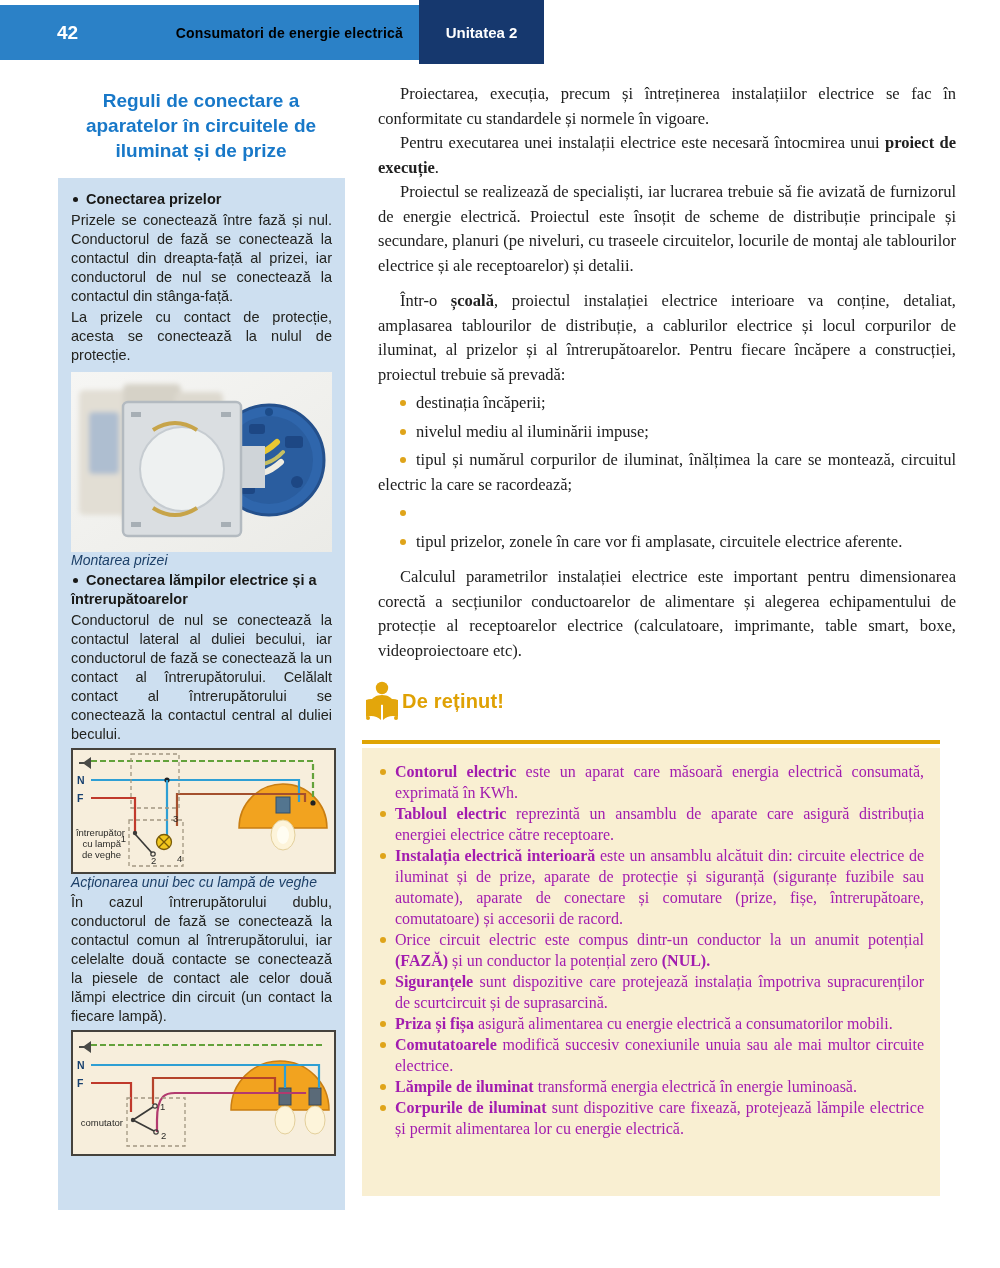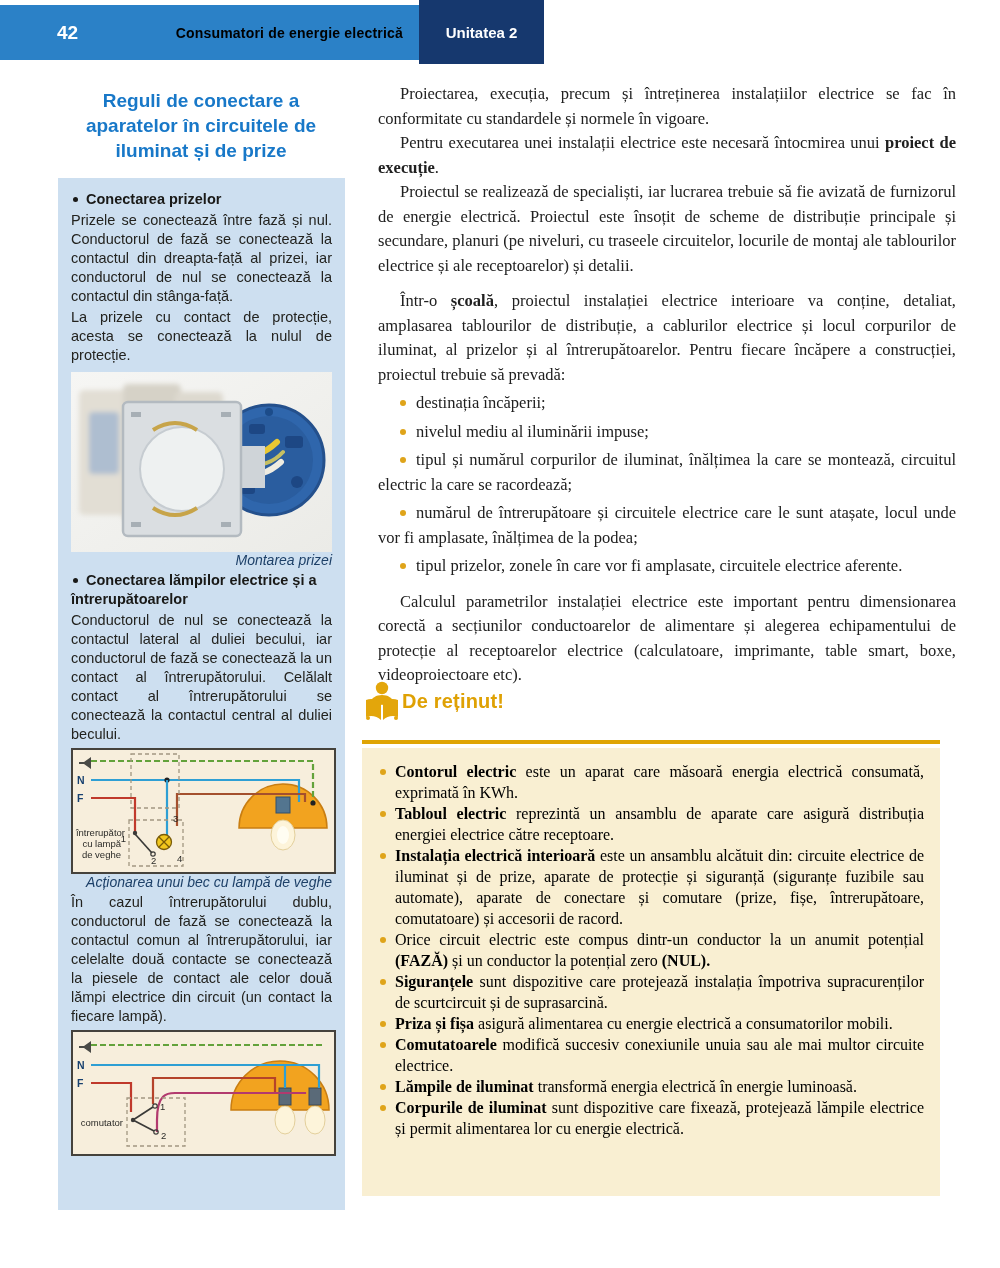--- a/index.html
+++ b/index.html
@@ -17,21 +17,21 @@
   
   .side-title{position:absolute;left:55px;top:88px;width:292px;text-align:center;
     color:#1878c8;font-size:19px;font-weight:bold;line-height:25px;}
   .panel{position:absolute;left:58px;top:178px;width:287px;height:1032px;background:#cddff0;
     box-sizing:border-box;padding:12px 13px 10px;font-size:14.5px;line-height:19px;
     text-align:justify;color:#23231f;}
   .sec-title{margin:0 0 3px;font-weight:bold;color:#191917;text-align:left;}
   .dot{display:inline-block;width:5px;height:5px;border-radius:50%;background:#191917;
     margin:0 8px 2px 2px;vertical-align:middle;}
   .panel p{margin:0 0 2px;}
-  .cap{ text-align:right;font-style:italic;color:#1d4068;font-size:14px;line-height:17px;
+  .cap{ text-align:left;font-style:italic;color:#1d4068;font-size:14px;line-height:17px;
     margin:6px 0 8px;}
   .imgwrap{margin:7px auto 0;display:block;}
   .diag{display:block;margin:4px auto 0;background:#f7eedc;border:2.5px solid #45423c;}
   .diag text{font-family:"Liberation Sans",sans-serif;font-size:9.5px;fill:#2b2b28;}
   .diag .nf{font-weight:bold;fill:#17406f;font-size:10.5px;}
   
   .main-text{position:absolute;left:362px;top:82px;width:578px;
     font-family:"Liberation Serif",serif;font-size:16.5px;line-height:24.5px;
     text-align:justify;color:#202020;margin-left:16px;}
   .main-text p{margin:0;text-indent:22px;}
@@ -39,21 +39,21 @@
   .mbullet{margin:4px 0 !important;}
   .gdot{display:inline-block;width:6px;height:6px;border-radius:50%;background:#dfa41a;
     margin-right:10px;vertical-align:2px;}
   
   .remember{position:absolute;left:362px;top:680px;width:578px;display:flex;align-items:center;text-align:right;}
   .remember .rlabel{color:#dfa104;font-size:20px;font-weight:bold;letter-spacing:.2px;}
   .rule{position:absolute;left:362px;top:740px;width:578px;height:4px;background:#dfa404;}
   .notes{position:absolute;left:362px;top:748px;width:578px;height:448px;background:#f9efd2;
     box-sizing:border-box;padding:13px 16px 12px 16px;
     font-family:"Liberation Serif",serif;font-size:16px;line-height:21px;
-    text-align:justify;color:#000000;}
+    text-align:justify;color:#a21caf;}
   .notes ul{margin:0;padding:0;list-style:none;}
   .notes li{position:relative;padding-left:17px;margin:0;}
   .notes li::before{content:"";position:absolute;left:2px;top:8px;width:6px;height:6px;
     border-radius:50%;background:#dfa41a;}
 </style>
 </head>
 <body>
 
 <div class="header-bar">
   <span class="page-num">42</span>
@@ -185,21 +185,21 @@
 </div>
 
 <div class="main-text">
   <p>Proiectarea, execuția, precum și întreținerea instalațiilor electrice se fac în conformitate cu standardele și normele în vigoare.</p>
   <p><span>Pentru executarea unei instalații electrice este necesară întocmirea unui </span><b>proiect de execuție</b><span>.</span></p>
   <p>Proiectul se realizează de specialiști, iar lucrarea trebuie să fie avizată de furnizorul de energie electrică. Proiectul este însoțit de scheme de distribuție principale și secundare, planuri (pe niveluri, cu traseele circuitelor, locurile de montaj ale tablourilor electrice și ale receptoarelor) și detalii.</p>
   <p class="sp"><span>Într-o </span><b>școală</b><span>, proiectul instalației electrice interioare va conține, detaliat, amplasarea tablourilor de distribuție, a cablurilor electrice și locul corpurilor de iluminat, al prizelor și al întrerupătoarelor. Pentru fiecare încăpere a construcției, proiectul trebuie să prevadă:</span></p>
   <p class="mbullet"><span class="gdot"></span><span>destinația încăperii;</span></p>
   <p class="mbullet"><span class="gdot"></span><span>nivelul mediu al iluminării impuse;</span></p>
   <p class="mbullet"><span class="gdot"></span><span>tipul și numărul corpurilor de iluminat, înălțimea la care se montează, circuitul electric la care se racordează;</span></p>
-  <p class="mbullet"><span class="gdot"></span><span>numărul de întrerupătoare și circuitele electrice care le sunt atașate, locul unde vor fi amplasate, înălțimea de la podea;</span></p>
+  <p class="mbullet"><span class="gdot"></span></p>
   <p class="mbullet"><span class="gdot"></span><span>tipul prizelor, zonele în care vor fi amplasate, circuitele electrice aferente.</span></p>
   <p class="sp">Calculul parametrilor instalației electrice este important pentru dimensionarea corectă a secțiunilor conductoarelor de alimentare și alegerea echipamentului de protecție al receptoarelor electrice (calculatoare, imprimante, table smart, boxe, videoproiectoare etc).</p>
 </div>
 
 <div class="remember">
   <svg width="40" height="42" viewBox="0 0 40 42">
     <circle cx="20" cy="8" r="6.2" fill="#e3a60b"></circle>
     <path d="M20,15 C14,15 10,18 9,21 L20,25 L31,21 C30,18 26,15 20,15 Z" fill="#e3a60b"></path>
     <path d="M4,20 C9,18 15,19 19,23 V40 C15,36 9,35 4,37 Z" fill="#e3a60b"></path>
     <path d="M36,20 C31,18 25,19 21,23 V40 C25,36 31,35 36,37 Z" fill="#e3a60b"></path>

